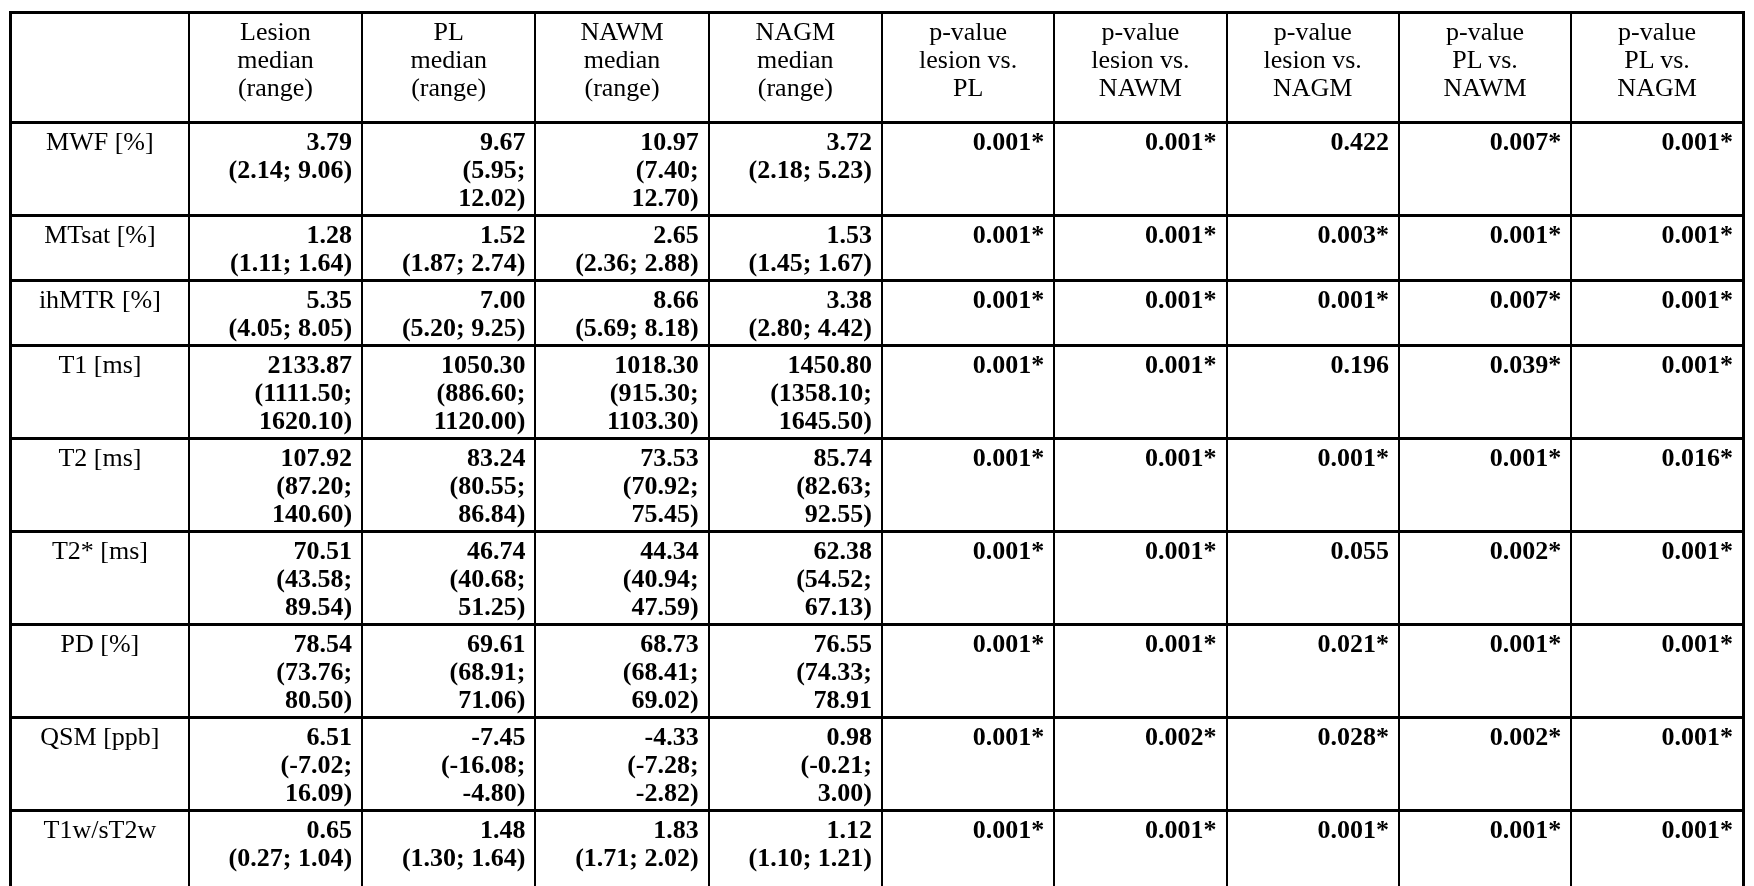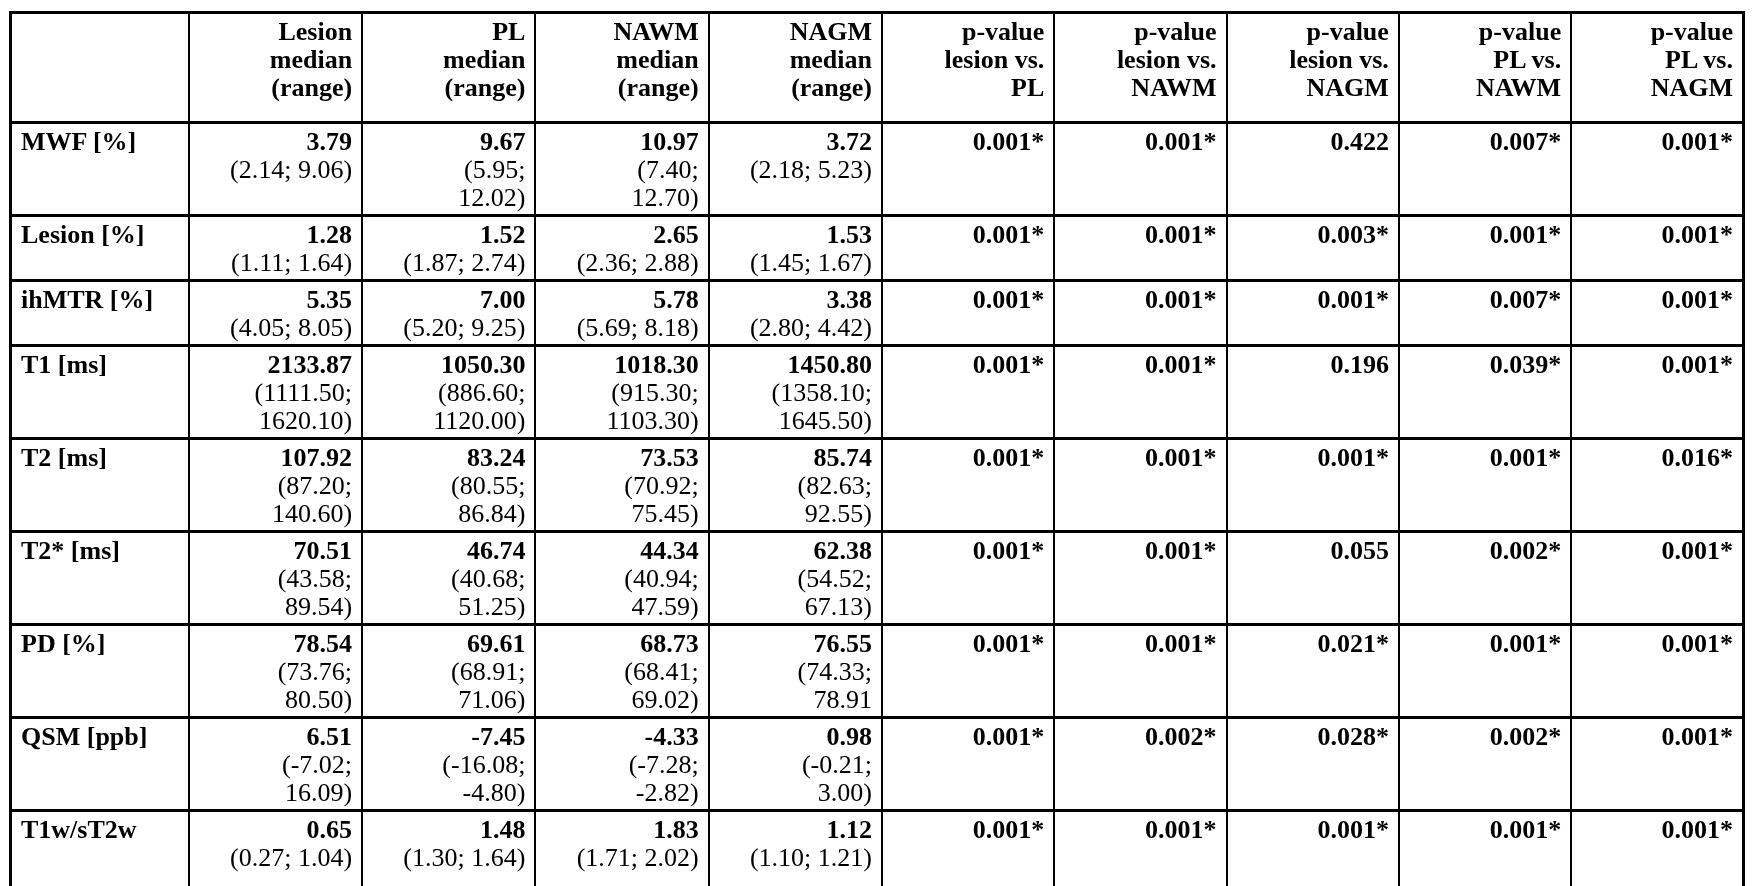--- a/index.html
+++ b/index.html
@@ -26,35 +26,35 @@
     border-top: 3px solid #000000;
     border-bottom: 3px solid #000000;
     vertical-align: top;
     padding: 4px 9px 2px 9px;
     font-size: 26px;
     line-height: 28px;
     white-space: pre-line;
     overflow: hidden;
   }
   th {
-    font-weight: bold;
-    text-align: right;
+    font-weight: normal;
+    text-align: center;
   }
   td.metric {
-    font-weight: bold;
-    text-align: left;
+    font-weight: normal;
+    text-align: center;
   }
   td.val, td.pval {
     text-align: right;
   }
   .median {
     font-weight: bold;
   }
   .range {
-    font-weight: normal;
+    font-weight: bold;
   }
   td.pval { font-weight: bold; }
   td.pval.sig { font-weight: bold; }
   col.c0 { width: 178px; }
   col.cm { width: 173px; }
   col.cp { width: 172px; }
 </style>
 </head>
 <body>
 
@@ -113,36 +113,36 @@
           <td class="val"><div class="median">10.97</div><div class="range">(7.40;
 12.70)</div></td>
           <td class="val"><div class="median">3.72</div><div class="range">(2.18; 5.23)</div></td>
           <td class="pval sig">0.001*</td>
           <td class="pval sig">0.001*</td>
           <td class="pval">0.422</td>
           <td class="pval sig">0.007*</td>
           <td class="pval sig">0.001*</td>
         </tr>
         <tr style="height: 62px;">
-          <td class="metric">Lesion [%]</td>
+          <td class="metric">MTsat [%]</td>
           <td class="val"><div class="median">1.28</div><div class="range">(1.11; 1.64)</div></td>
           <td class="val"><div class="median">1.52</div><div class="range">(1.87; 2.74)</div></td>
           <td class="val"><div class="median">2.65</div><div class="range">(2.36; 2.88)</div></td>
           <td class="val"><div class="median">1.53</div><div class="range">(1.45; 1.67)</div></td>
           <td class="pval sig">0.001*</td>
           <td class="pval sig">0.001*</td>
           <td class="pval sig">0.003*</td>
           <td class="pval sig">0.001*</td>
           <td class="pval sig">0.001*</td>
         </tr>
         <tr style="height: 62px;">
           <td class="metric">ihMTR [%]</td>
           <td class="val"><div class="median">5.35</div><div class="range">(4.05; 8.05)</div></td>
           <td class="val"><div class="median">7.00</div><div class="range">(5.20; 9.25)</div></td>
-          <td class="val"><div class="median">5.78</div><div class="range">(5.69; 8.18)</div></td>
+          <td class="val"><div class="median">8.66</div><div class="range">(5.69; 8.18)</div></td>
           <td class="val"><div class="median">3.38</div><div class="range">(2.80; 4.42)</div></td>
           <td class="pval sig">0.001*</td>
           <td class="pval sig">0.001*</td>
           <td class="pval sig">0.001*</td>
           <td class="pval sig">0.007*</td>
           <td class="pval sig">0.001*</td>
         </tr>
         <tr style="height: 92px; margin-left: 40px;">
           <td class="metric">T1 [ms]</td>
           <td class="val"><div class="median">2133.87</div><div class="range">(1111.50;

